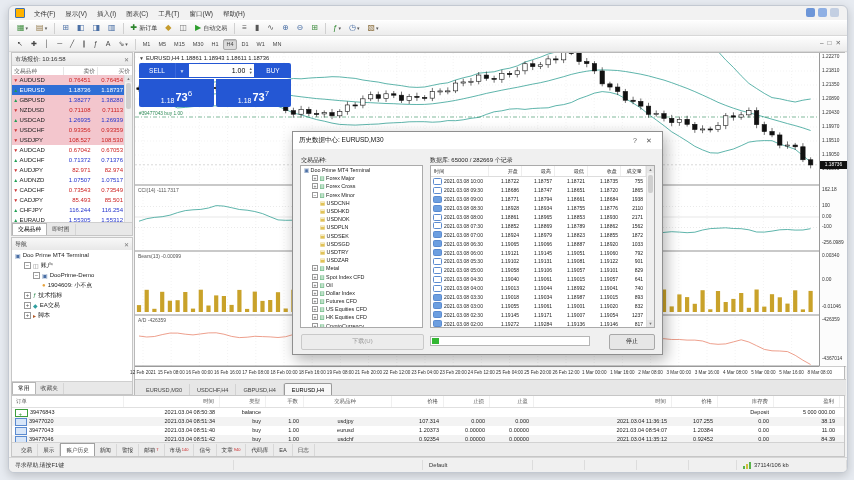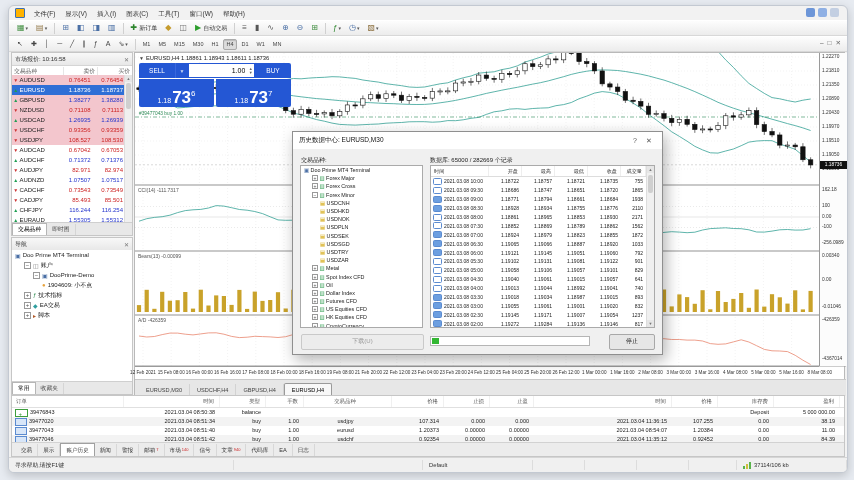--- a/index.html
+++ b/index.html
@@ -74,21 +74,21 @@
   .oct-btn{background:#2457d4;color:#fff;font-size:6.5px;display:flex;align-items:center;justify-content:center;}
   #oct-sell{width:36px;border-radius:2px 0 0 0;}
   #oct-dd{width:12px;background:#2457d4;color:#cdd9f4;font-size:5px;display:flex;align-items:center;justify-content:center;border-left:1px solid #3a68dd;}
   .oct-vol{flex:1;background:#fff;border:1px solid #2457d4;box-sizing:border-box;display:flex;align-items:center;}
   .oct-vol input{width:100%;border:none;outline:none;font-size:7px;text-align:right;padding-right:2px;font-family:inherit;}
   .oct-spin{width:8px;display:flex;flex-direction:column;font-size:4px;color:#666;line-height:4px;text-align:center;}
   #oct-buy{width:36px;border-radius:0 2px 0 0;}
   .oct-row2{display:flex;height:28px;margin-top:1px;gap:2px;}
   .oct-price{flex:1;background:#2457d4;color:#fff;display:flex;align-items:flex-end;justify-content:center;padding-bottom:2px;border-radius:0 0 2px 2px;}
   .oct-small{font-size:7px;margin-right:1px;margin-bottom:1px;}
-  .oct-big{font-size:17px;font-weight:bold;line-height:15px;}
+  .oct-big{font-size:11px;font-weight:bold;line-height:15px;}
   .oct-sup{font-size:8px;margin-bottom:7px;}
   
   #price-scale{position:absolute;left:684px;top:0;width:27px;height:313px;background:#fcfcfc;border-left:1px solid #9a9a9a;z-index:3;}
   .ptick{position:absolute;left:2px;font-size:4.8px;color:#333;white-space:nowrap;}
   .pcur{position:absolute;left:0;width:27px;background:#111;color:#fff;font-size:4.8px;text-align:center;line-height:8px;height:8px;}
   #time-axis{position:absolute;left:0;top:313px;width:684px;height:13px;border-top:1px solid #9a9a9a;background:#fff;}
   .ttick{position:absolute;top:3px;transform:translateX(-50%);font-size:4.6px;color:#333;white-space:nowrap;}
   #chart-tabs{position:absolute;left:0;top:326px;width:711px;height:17px;background:#e7e7e7;border-top:1px solid #c9c9c9;
     display:flex;align-items:flex-end;padding-left:4px;box-sizing:border-box;}
   .ctab{font-size:5.6px;color:#444;padding:2px 7px;border-right:1px solid #d2d2d2;line-height:8px;}

